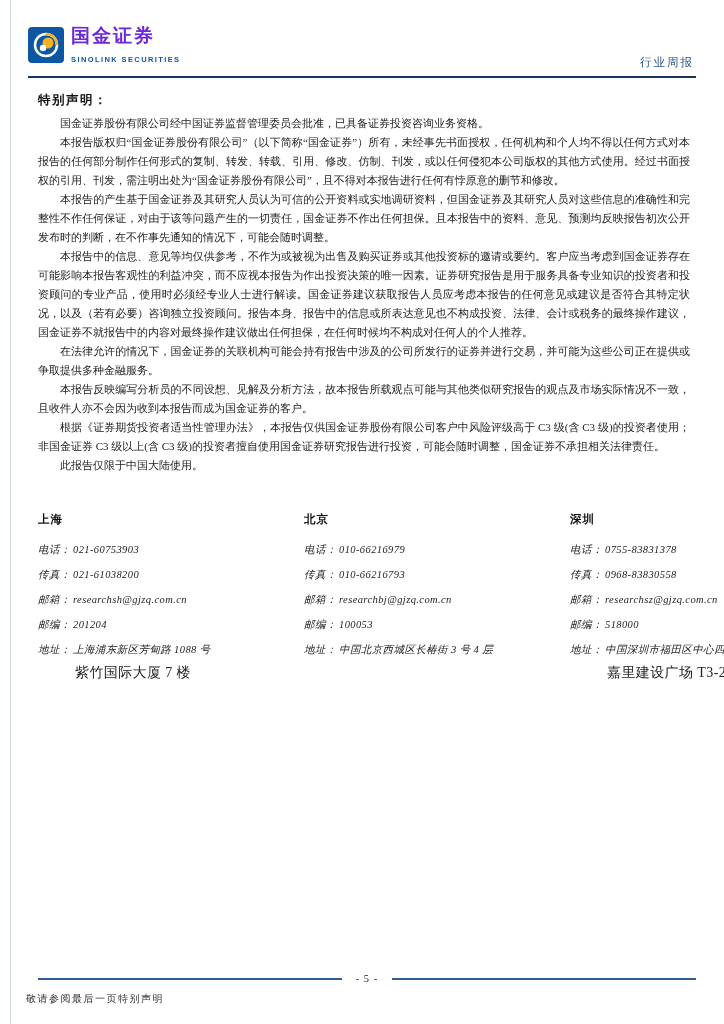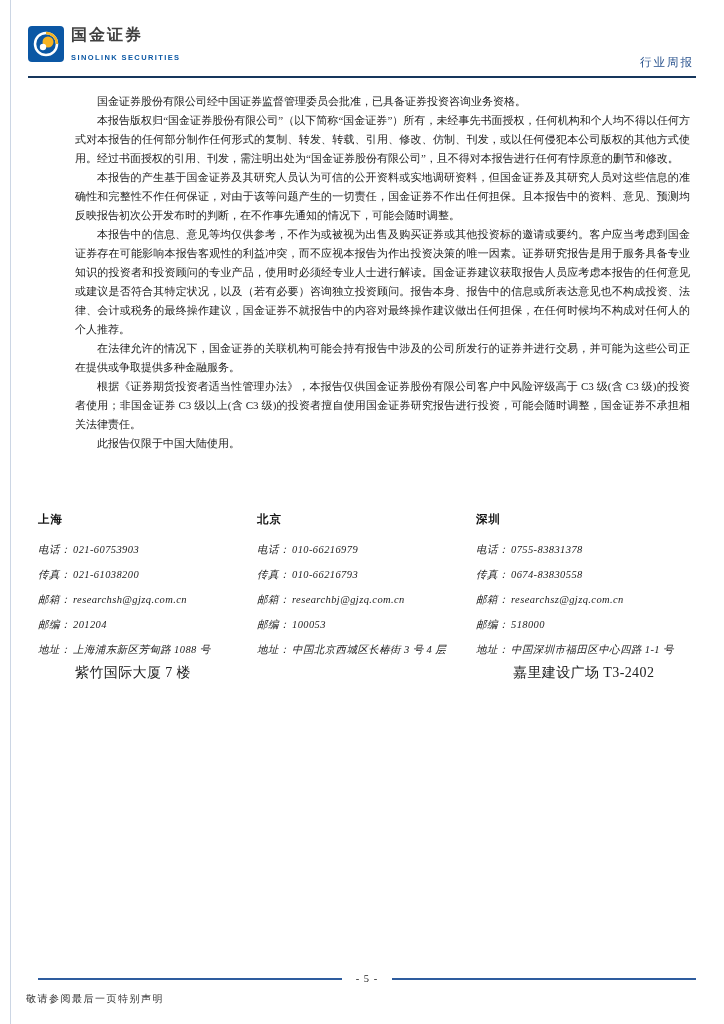--- a/index.html
+++ b/index.html
@@ -16,43 +16,43 @@
   
   .left-rule { position:absolute; left:10px; top:0; bottom:0; width:1px; background:#ccd6e4; }
 
   
   .header { position:absolute; top:26px; left:28px; right:28px; height:48px; }
   .logo { position:absolute; left:0; top:0; display:flex; align-items:center; gap:7px; }
   .logo-mark { width:36px; height:36px; display:block; }
   .logo-text { display:flex; flex-direction:column; line-height:1; }
   .brand-cn {
     font-family:"Liberation Sans","DejaVu Sans",sans-serif;
-    font-size:16px; font-weight:bold; color:#404040; letter-spacing:2px;
+    font-size:19px; font-weight:bold; color:#6d28d9; letter-spacing:2px;
   }
   .brand-en {
     font-family:"Liberation Sans","DejaVu Sans",sans-serif;
     font-size:7.5px; font-weight:bold; color:#0b57a4; letter-spacing:1.4px; margin-top:11px;
   }
   .report-type {
     position:absolute; right:2px; bottom:4px;
     font-size:11.5px; color:#26508c; letter-spacing:2px;
   }
   .header-rule { position:absolute; top:76px; left:28px; right:28px; height:2px; background:#16365c; }
 
   
   .content { position:absolute; top:92px; left:38px; right:34px; }
   .decl-title {
     font-size:12.5px; font-weight:bold; color:#111; letter-spacing:1.5px; margin-bottom:5px;
   }
   .para {
-    font-size:11px; line-height:19px; text-align:justify; text-indent:2em; color:#222;margin-left:37px;
+    font-size:11px; line-height:19px; text-align:justify; text-indent:2em; color:#222;
   }
 
   
-  .offices { position:absolute; top:512px; left:38px; right:28px; display:flex; }
+  .offices { position:absolute; top:512px; left:38px; right:28px; display:flex;gap:47px; }
   .office { width:219px; flex:0 0 219px; }
   .office:last-child { flex:1 1 auto; }
   .office-city { font-size:11.5px; font-weight:bold; color:#111; letter-spacing:1px; margin-bottom:16px; }
   .office-row { display:flex; align-items:baseline; font-size:10.5px; line-height:13px; margin-bottom:12px; white-space:nowrap;font-style:italic; }
   .office-label { color:#222; margin-right:2px; letter-spacing:0.5px; }
   .office-value { color:#222; letter-spacing:0.4px;text-align:right; }
   .office-addr2 { font-size:14px; line-height:13px; padding-left:37px; margin-top:-2px; letter-spacing:0.4px; min-height:13px; }
 
   
   .page-num-row {
@@ -87,25 +87,27 @@
       <span class="logo-text">
         <span class="brand-cn">国金证券</span>
         <span class="brand-en">SINOLINK SECURITIES</span>
       </span>
     </div>
     <div class="report-type">行业周报</div>
   </header>
   <div class="header-rule"></div>
 
   <main class="content">
+    <h2 class="decl-title">特别声明：</h2>
     <p class="para">国金证券股份有限公司经中国证券监督管理委员会批准，已具备证券投资咨询业务资格。</p>
     <p class="para">本报告版权归“国金证券股份有限公司”（以下简称“国金证券”）所有，未经事先书面授权，任何机构和个人均不得以任何方式对本报告的任何部分制作任何形式的复制、转发、转载、引用、修改、仿制、刊发，或以任何侵犯本公司版权的其他方式使用。经过书面授权的引用、刊发，需注明出处为“国金证券股份有限公司”，且不得对本报告进行任何有悖原意的删节和修改。</p>
     <p class="para">本报告的产生基于国金证券及其研究人员认为可信的公开资料或实地调研资料，但国金证券及其研究人员对这些信息的准确性和完整性不作任何保证，对由于该等问题产生的一切责任，国金证券不作出任何担保。且本报告中的资料、意见、预测均反映报告初次公开发布时的判断，在不作事先通知的情况下，可能会随时调整。</p>
     <p class="para">本报告中的信息、意见等均仅供参考，不作为或被视为出售及购买证券或其他投资标的邀请或要约。客户应当考虑到国金证券存在可能影响本报告客观性的利益冲突，而不应视本报告为作出投资决策的唯一因素。证券研究报告是用于服务具备专业知识的投资者和投资顾问的专业产品，使用时必须经专业人士进行解读。国金证券建议获取报告人员应考虑本报告的任何意见或建议是否符合其特定状况，以及（若有必要）咨询独立投资顾问。报告本身、报告中的信息或所表达意见也不构成投资、法律、会计或税务的最终操作建议，国金证券不就报告中的内容对最终操作建议做出任何担保，在任何时候均不构成对任何人的个人推荐。</p>
     <p class="para">在法律允许的情况下，国金证券的关联机构可能会持有报告中涉及的公司所发行的证券并进行交易，并可能为这些公司正在提供或争取提供多种金融服务。</p>
+    <p class="para">本报告反映编写分析员的不同设想、见解及分析方法，故本报告所载观点可能与其他类似研究报告的观点及市场实际情况不一致，且收件人亦不会因为收到本报告而成为国金证券的客户。</p>
     <p class="para">根据《证券期货投资者适当性管理办法》，本报告仅供国金证券股份有限公司客户中风险评级高于 C3 级(含 C3 级)的投资者使用；非国金证券 C3 级以上(含 C3 级)的投资者擅自使用国金证券研究报告进行投资，可能会随时调整，国金证券不承担相关法律责任。</p>
     <p class="para">此报告仅限于中国大陆使用。</p>
   </main>
 
   <section class="offices">
 
     <div class="office">
       <div class="office-city">上海</div>
       <div class="office-row">
         <span class="office-label">电话：</span>
@@ -156,21 +158,21 @@
     </div>
 
     <div class="office">
       <div class="office-city">深圳</div>
       <div class="office-row">
         <span class="office-label">电话：</span>
         <span class="office-value">0755-83831378</span>
       </div>
       <div class="office-row">
         <span class="office-label">传真：</span>
-        <span class="office-value">0674-83830558</span>
+        <span class="office-value">0968-83830558</span>
       </div>
       <div class="office-row">
         <span class="office-label">邮箱：</span>
         <span class="office-value">researchsz@gjzq.com.cn</span>
       </div>
       <div class="office-row">
         <span class="office-label">邮编：</span>
         <span class="office-value">518000</span>
       </div>
       <div class="office-row">

